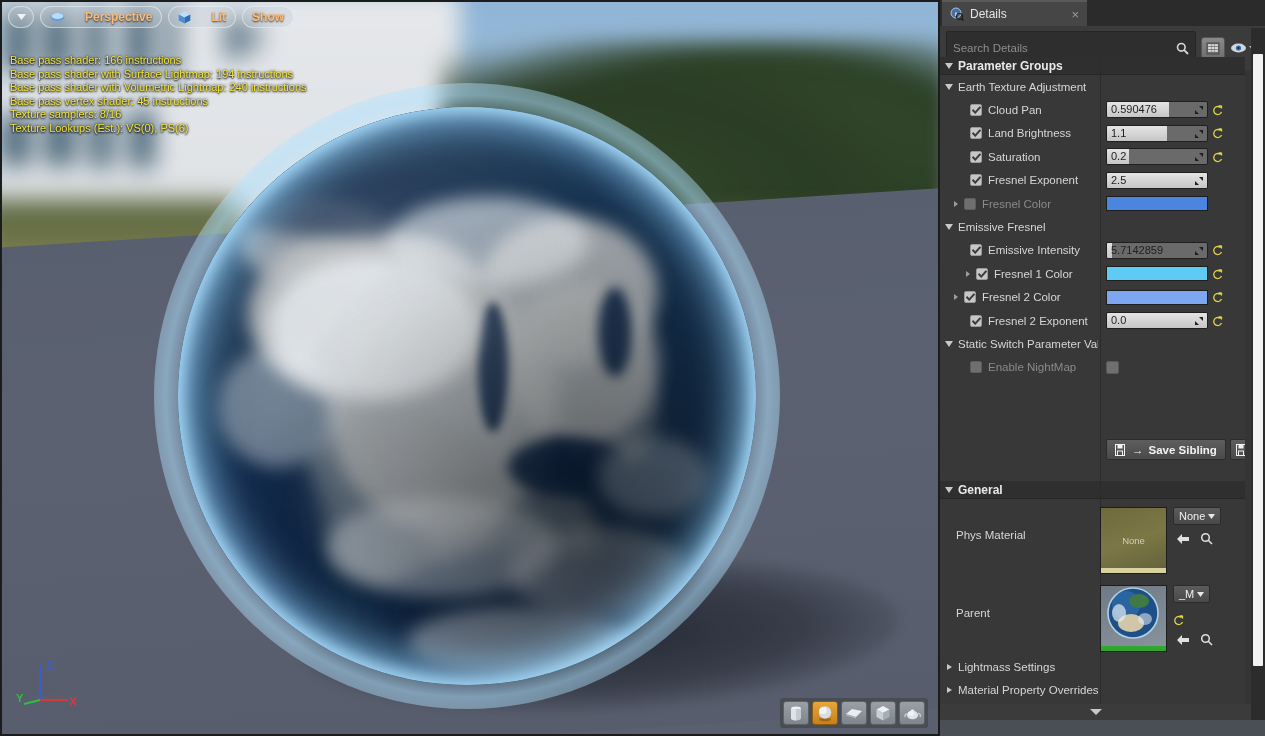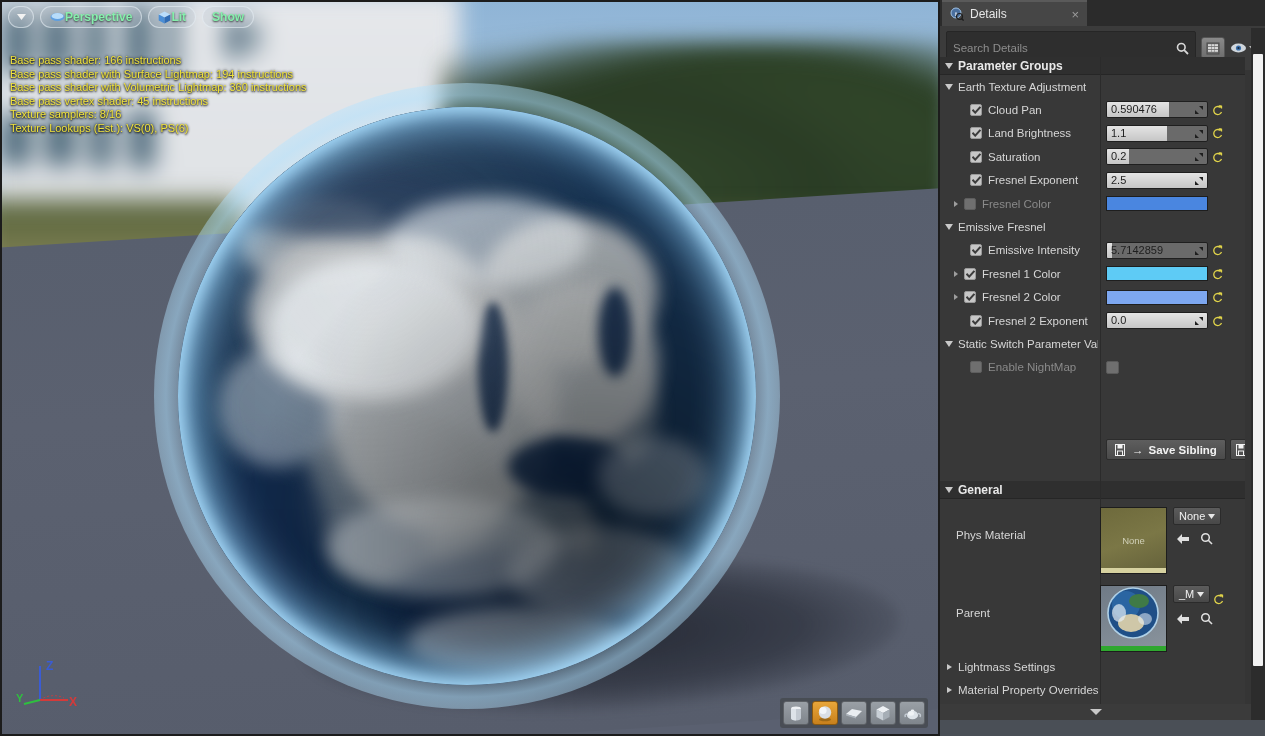--- a/index.html
+++ b/index.html
@@ -85,25 +85,25 @@
     border-radius: 50%;
     background: radial-gradient(circle, rgba(160,220,255,0) 61%, rgba(175,225,255,.55) 68%, rgba(200,235,255,.22) 76%, rgba(200,235,255,0) 86%);
   }
 
   
   #vpframe { position:absolute; inset:0; border: 2px solid #1c1c1c; pointer-events:none; }
 
   
   #vptoolbar { position: absolute; left: 8px; top: 6px; display: flex; gap: 6px; align-items: center; }
   .vpbtn {
-    display: flex; align-items: center; gap: 0;
+    display: flex; align-items: center; gap: 20px;
     height: 22px; padding: 0 9px; border-radius: 11px;
     background: rgba(190,200,210,.30);
     border: 1px solid rgba(235,242,248,.55);
-    color: #86efac; font-size: 12px; font-weight: bold;
+    color: #fdba74; font-size: 12px; font-weight: bold;
     text-shadow: 0 1px 2px rgba(0,0,0,.75);
     white-space: nowrap; cursor: pointer;
   }
   .vpbtn.caret { width: 26px; padding: 0; justify-content: center; }
   .icn { display:inline-block; }
 
   
   #stats { position: absolute; left: 10px; top: 54px; }
   #stats div {
     color: #f0e23c; font-size: 11px; line-height: 13.5px;
@@ -312,21 +312,21 @@
         <span>Lit</span>
       </div>
       <div class="vpbtn">
         <span>Show</span>
       </div>
     </div>
 
     <div id="stats">
       <div>Base pass shader: 166 instructions</div>
       <div>Base pass shader with Surface Lightmap: 194 instructions</div>
-      <div>Base pass shader with Volumetric Lightmap: 360 instructions</div>
+      <div>Base pass shader with Volumetric Lightmap: 240 instructions</div>
       <div>Base pass vertex shader: 45 instructions</div>
       <div>Texture samplers: 8/16</div>
       <div>Texture Lookups (Est.): VS(0), PS(6)</div>
     </div>
 
     <div id="gizmo">
       <svg width="66" height="60" viewBox="0 0 66 60">
         <line x1="24" y1="46" x2="24" y2="12" stroke="#3a5cd4" stroke-width="2"></line>
         <line x1="24" y1="46" x2="52" y2="46" stroke="#d43a3a" stroke-width="2"></line>
         <line x1="24" y1="46" x2="8" y2="50" stroke="#2fbf3f" stroke-width="2"></line>
@@ -572,21 +572,21 @@
                 <path d="M1 9 L1 5 L5 9 Z" fill="#1e1e1e"></path>
             </svg>
           </div>
           <svg class="reset" width="12" height="12" viewBox="0 0 12 12">
             <path d="M9.5 8 A4 4 0 1 1 8 3.2 L9.5 1.8 M9.5 1.8 L9.5 4.6 M9.5 1.8 L6.8 1.8" stroke="#e0d34a" stroke-width="1.3" fill="none"></path>
           </svg>
         </div>
       </div>
 
       <div class="prow sub">
-        <div class="lbl" style="padding-left:14px">
+        <div class="lbl" style="padding-left:26px">
           <span class="arrow sm"></span>
           <span class="chk">
             <svg width="9" height="8" viewBox="0 0 9 8">
                 <path d="M0.5 3.8 L3.2 6.6 L8.4 0.8" stroke="#3c3c3c" stroke-width="2" fill="none"></path>
               </svg>
           </span>
           <span>Fresnel 1 Color</span>
         </div>
         <div class="vcol">
           <div class="swatch" style="background:#5ecbf5"></div>
@@ -718,21 +718,21 @@
               <circle cx="25" cy="22" r="14" fill="#2f6fae" opacity=".7"></circle>
               <ellipse cx="38" cy="18" rx="10" ry="7" fill="#3f7a46"></ellipse>
               <ellipse cx="30" cy="40" rx="13" ry="9" fill="#cfc7a8"></ellipse>
               <ellipse cx="18" cy="30" rx="7" ry="9" fill="#e6eef5" opacity=".7"></ellipse>
               <ellipse cx="44" cy="36" rx="7" ry="6" fill="#e6eef5" opacity=".55"></ellipse>
               <circle cx="32" cy="30" r="25" fill="none" stroke="#bfe2f7" stroke-width="1.6" opacity=".85"></circle>
             </svg>
             <div class="thumbbar" style="background:#2fa82f"></div>
           </div>
           <div>
-            <div style="display:flex; align-items:flex-start; gap:3px;">
+            <div style="display:flex; align-items:flex-start; gap:3px;flex-direction:column;">
               <div class="ddbtn">
                 <span>_M</span>
                 <svg width="7" height="5" viewBox="0 0 7 5">
                     <path d="M0 0 L7 0 L3.5 5 Z" fill="#e8e8e8"></path>
                   </svg>
               </div>
               <svg width="12" height="12" viewBox="0 0 12 12" style="margin-top:8px">
                 <path d="M9.5 8 A4 4 0 1 1 8 3.2 L9.5 1.8 M9.5 1.8 L9.5 4.6 M9.5 1.8 L6.8 1.8" stroke="#e0d34a" stroke-width="1.3" fill="none"></path>
               </svg>
             </div>

